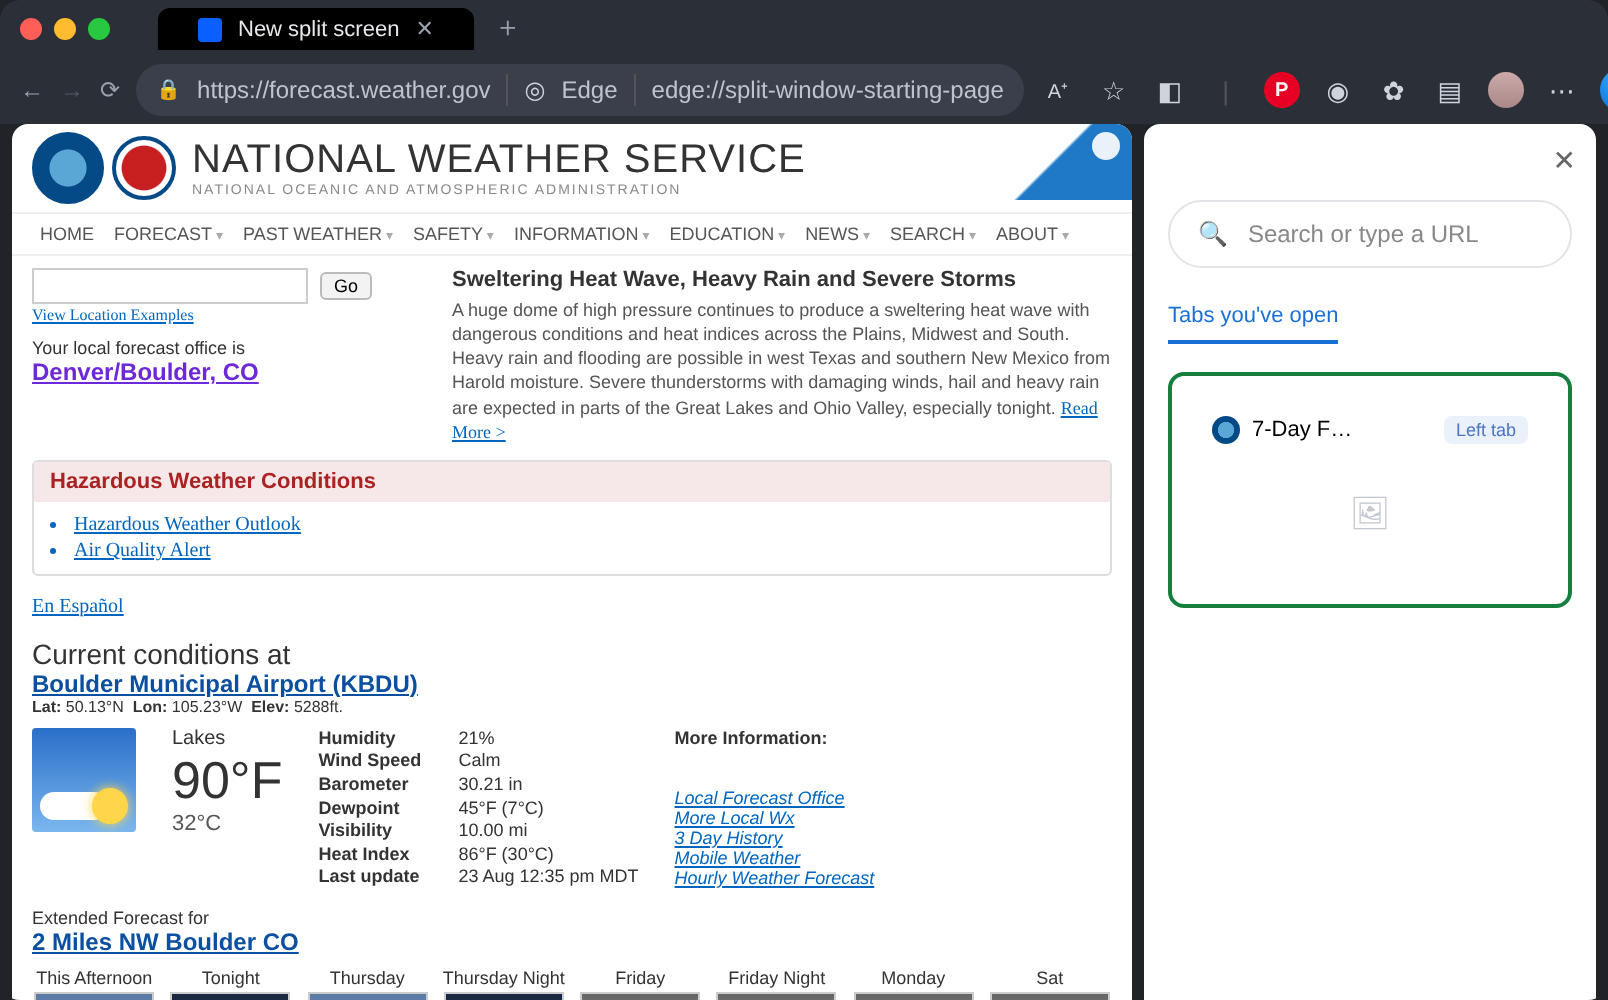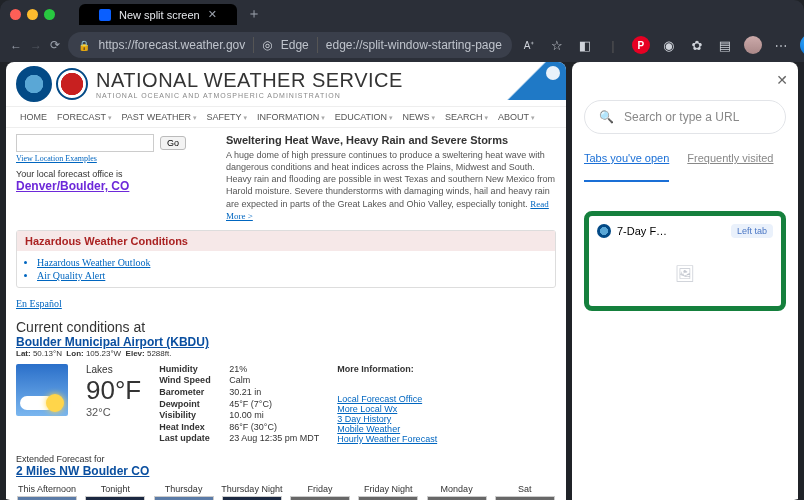--- a/index.html
+++ b/index.html
@@ -64,37 +64,37 @@
   .cond-row { display: flex; gap: 18px; margin-top: 6px; }
   .wxicon { width: 52px; height: 52px; background: linear-gradient(#2a6fc9,#7ab6ef); position: relative; border-radius: 2px; }
   .wxicon::after { content:""; position:absolute; right:4px; bottom:4px; width:18px; height:18px; background:#ffd54a; border-radius:50%; box-shadow:0 0 6px #ffd54a; }
   .wxicon::before { content:""; position:absolute; left:4px; bottom:6px; width:34px; height:14px; background:#fff; border-radius:10px; }
   .temp { font-size: 26px; font-weight: 400; }
   .tcelsius { font-size: 11px; color: #555; }
   .kv { display: grid; grid-template-columns: 70px auto; font-size: 9px; row-gap: 1px; }
   .kv .k { font-weight: bold; }
   .moreinfo { font-size: 9px; }
   .moreinfo .h { font-weight: bold; margin-bottom: 20px; }
-  .moreinfo a { display:block; color:#0066c0; text-decoration:underline; }
+  .moreinfo a { display:block; color:#0066c0; text-decoration:underline;font-style:italic; }
   .ext-row { display:flex; gap:6px; margin-top:6px; }
   .period { width: 64px; text-align:center; font-size:9px; }
   .period .pic { width:60px; height:40px; margin: 2px auto 0; background: linear-gradient(#5a7aa6,#8aa6c6); border:1px solid #ccc; position:relative; }
   .period .pic.sun::after { content:""; position:absolute; right:4px; top:4px; width:12px; height:12px; background:#ffd54a; border-radius:50%; }
   .period .pic.night { background: linear-gradient(#1a2740,#3a4a66); }
   .period .pic.night::after { content:""; position:absolute; right:6px; top:6px; width:10px; height:10px; background:#eee; border-radius:50%; }
   .period .pic.storm { background: linear-gradient(#666,#999); }
   .period .pic.storm::after { content:"⚡"; position:absolute; left:50%; top:50%; transform:translate(-50%,-50%); color:#ffde4a; font-size:16px; }
 
   
   .rp-close { position: absolute; right: 10px; top: 10px; color: #666; font-size: 14px; }
   .rp-search { margin-top: 26px; border: 1px solid #e2e4e8; border-radius: 20px; height: 34px; display: flex; align-items: center; padding: 0 14px; gap: 10px; color: #888; font-size: 12px; }
   .rp-tabs { display: flex; gap: 18px; margin-top: 18px; font-size: 11px; }
-  .rp-tab { color: #888; padding-bottom: 16px; text-decoration: underline; }
+  .rp-tab { color: #888; padding-bottom: 6px; }
   .rp-tab.active { color: #1a6fd6; border-bottom: 2px solid #1a6fd6; }
-  .rp-card { margin-top: 29px; border: 5px solid #15803d; border-radius: 8px; padding: 8px; }
+  .rp-card { margin-top: 14px; border: 2px solid #15803d; border-radius: 8px; padding: 20px; }
   .rp-card-head { display:flex; align-items:center; gap:6px; font-size:11px; }
   .rp-favicon { width:14px; height:14px; border-radius:50%; background: radial-gradient(circle,#5aa7d6 40%,#034a86 42%); }
   .rp-badge { margin-left:auto; background:#eaf1fb; color:#4a76c4; font-size:9px; padding:2px 6px; border-radius:4px; }
   .rp-thumb { margin-top:10px; height:50px; display:flex; align-items:center; justify-content:center; color:#c4c8d0; font-size:16px; }
   .topline { display:flex; gap:40px; }
   .topline .story { flex:1; }
   .topline .story h3 { font-size:11px; font-weight:bold; margin-bottom:3px; }
   .topline .story p { font-size:9px; color:#555; line-height:1.35; }
 </style>
 </head>
@@ -283,21 +283,20 @@
   </div>
 
   <div class="pane-right">
     <div class="rp-close">✕</div>
     <div class="rp-search">
       <span>🔍</span>
       <span>Search or type a URL</span>
     </div>
     <div class="rp-tabs">
       <div class="rp-tab active">Tabs you've open</div>
-      <div class="rp-tab">Frequently visited</div>
     </div>
     <div class="rp-card">
       <div class="rp-card-head">
         <span class="rp-favicon"></span>
         <span>7-Day F…</span>
         <span class="rp-badge">Left tab</span>
       </div>
       <div class="rp-thumb">🖼</div>
     </div>
   </div>

